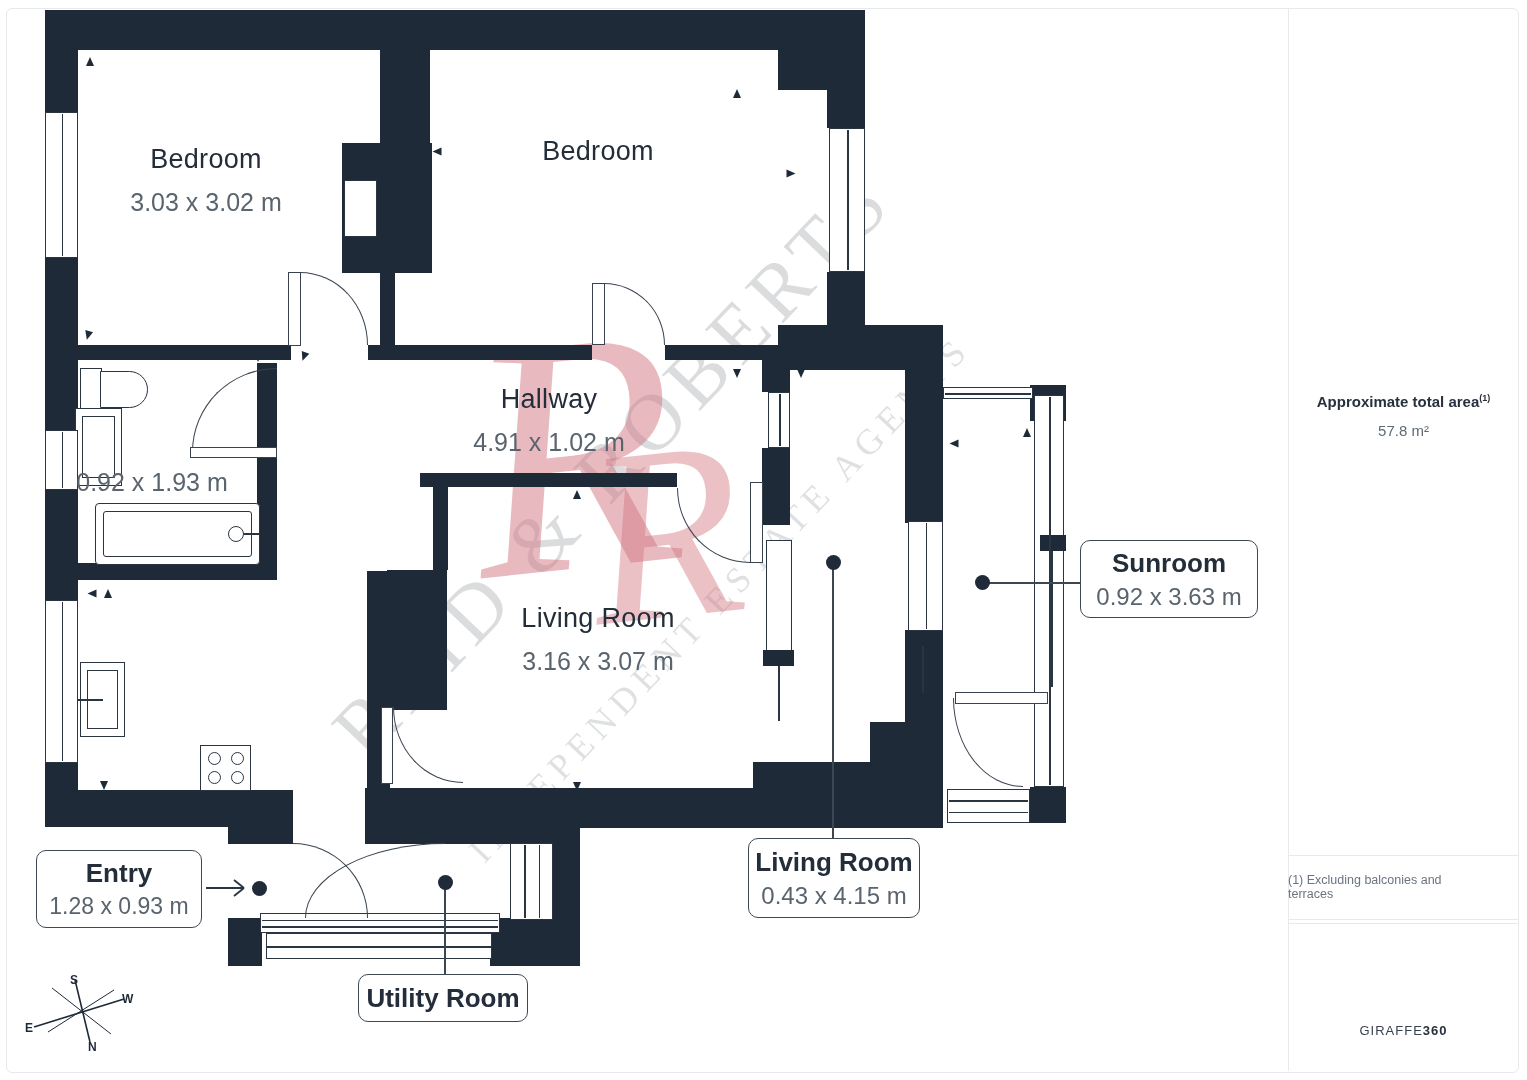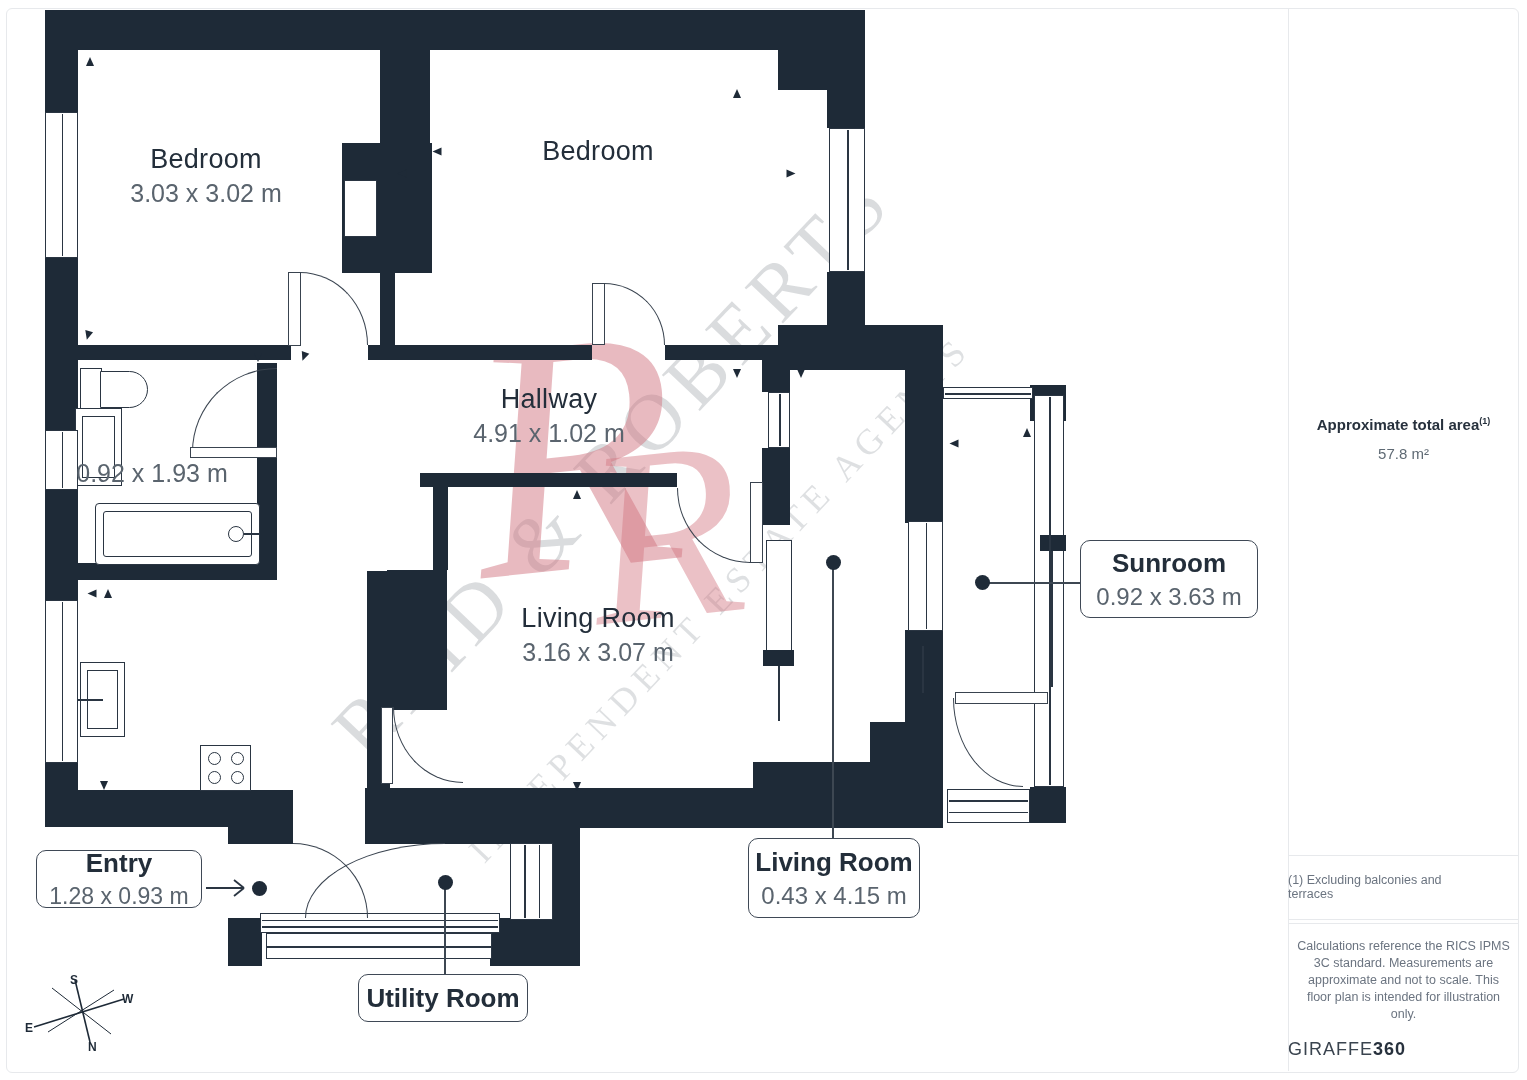--- a/index.html
+++ b/index.html
@@ -11,42 +11,42 @@
   .mline{position:absolute;background:#2a3542;z-index:5;}
   .arc{position:absolute;box-sizing:border-box;z-index:4;border:0 solid #39434f;background:transparent;}
   .leaf{position:absolute;background:#fff;border:1.5px solid #39434f;box-sizing:border-box;z-index:5;}
   .arrow{position:absolute;width:0;height:0;border-left:4.5px solid transparent;border-right:4.5px solid transparent;border-bottom:9px solid #1e2a37;z-index:6;}
   .dot{position:absolute;width:15px;height:15px;border-radius:50%;background:#1f2b38;z-index:8;}
   .lline{position:absolute;background:#3d4752;z-index:7;}
   .fix{position:absolute;box-sizing:border-box;border:1.5px solid #2a3542;background:#fff;z-index:4;}
   .fix-dark{position:absolute;background:#1e2a37;z-index:5;}
   .room-label{position:absolute;width:240px;text-align:center;z-index:9;}
   .room-label .rname{font-size:27px;font-weight:400;color:#232e3a;letter-spacing:.3px;}
-  .room-label .rdims{font-size:25px;color:#5a646e;margin-top:4px;}
+  .room-label .rdims{font-size:25px;color:#5a646e;margin-top:13px;}
   .callout{position:absolute;background:#fff;border:1.6px solid #3f4956;border-radius:10px;display:flex;flex-direction:column;align-items:center;justify-content:center;z-index:9;box-sizing:border-box;}
   .callout .rname{font-size:26px;font-weight:700;color:#232e3a;}
   .callout .rdims{font-size:24px;color:#5a646e;margin-top:4px;}
   
   .wm{position:absolute;z-index:1;white-space:nowrap;font-family:"Liberation Serif",serif;}
   #wm1{left:378px;top:688px;height:84px;line-height:84px;font-size:80px;letter-spacing:9px;color:rgba(35,48,62,.17);transform:rotate(-46.5deg);transform-origin:0 100%;}
   #wm2{left:490px;top:830px;height:40px;line-height:40px;font-size:36px;letter-spacing:7px;color:rgba(35,48,62,.15);transform:rotate(-46.5deg);transform-origin:0 100%;}
   #wm-mono{left:450px;top:270px;z-index:1;transform:rotate(-6deg);}
   #wm-mono .m1{position:absolute;left:0;top:0;font-size:340px;font-style:italic;color:rgba(210,118,129,.5);font-family:"Liberation Serif",serif;}
   #wm-mono .m2{position:absolute;left:110px;top:140px;font-size:250px;font-style:italic;color:rgba(210,118,129,.45);font-family:"Liberation Serif",serif;}
   
   #panel{position:absolute;left:1288px;top:8px;width:231px;height:1063px;z-index:10;}
   #panel .divider{position:absolute;left:0;top:0;width:1px;height:1063px;background:#e7e9ec;}
   .hline{position:absolute;background:#e7e9ec;height:1px;left:0;width:231px;}
-  #area-block{position:absolute;left:0;top:408px;width:231px;text-align:center;}
+  #area-block{position:absolute;left:0;top:385px;width:231px;text-align:center;}
   #area-title{font-size:15px;font-weight:700;color:#27313d;}
   #area-title sup{font-size:9px;}
   #area-value{font-size:15px;color:#5f6a74;margin-top:12px;}
   #footnote{position:absolute;left:0;top:847px;width:189px;height:64px;display:flex;align-items:center;justify-content:center;font-size:12.5px;color:#6b7480;}
   #disclaimer{position:absolute;left:8px;top:930px;width:215px;text-align:center;font-size:12.5px;line-height:17px;color:#6b7480;}
-  #brand{position:absolute;left:0;top:1015px;width:231px;font-size:18px;color:#3a444f;letter-spacing:1px;margin-top:16px;}
+  #brand{position:absolute;left:0;top:1015px;width:231px;text-align:center;font-size:13px;color:#3a444f;letter-spacing:1px;}
   #brand .b{font-weight:700;color:#27313d;}
   
   #compass{position:absolute;left:22px;top:972px;z-index:9;}
   #compass text{font-family:"Liberation Sans",sans-serif;font-size:12px;font-weight:700;fill:#1e2a37;}
   #compass line{stroke:#1e2a37;}
 </style>
 </head>
 <body>
 
 <div id="canvas-border"></div>
@@ -104,21 +104,21 @@
   </div>
   <div class="room-label" style="left:478px;top:603px;">
     <div class="rname">Living Room</div>
     <div class="rdims">3.16 x 3.07 m</div>
   </div>
 
   <div class="callout" style="left:1080px;top:540px;width:178px;height:78px;">
     <div class="rname">Sunroom</div>
     <div class="rdims">0.92 x 3.63 m</div>
   </div>
-  <div class="callout" style="left:36px;top:850px;width:166px;height:58px;">
+  <div class="callout" style="left:36px;top:850px;width:166px;height:78px;">
     <div class="rname">Entry</div>
     <div class="rdims" style="font-size:23px;">1.28 x 0.93 m</div>
   </div>
   <div class="callout" style="left:748px;top:838px;width:172px;height:80px;">
     <div class="rname">Living Room</div>
     <div class="rdims">0.43 x 4.15 m</div>
   </div>
   <div class="callout" style="left:358px;top:974px;width:170px;height:48px;">
     <div class="rname">Utility Room</div>
   </div>
@@ -245,15 +245,14 @@
 <div id="panel">
   <div class="divider"></div>
   <div id="area-block">
     <div id="area-title"><span>Approximate total area</span><sup>(1)</sup></div>
     <div id="area-value">57.8 m²</div>
   </div>
   <div class="hline" style="top:847px;"></div>
   <div id="footnote">(1) Excluding balconies and terraces</div>
   <div class="hline" style="top:911px;"></div>
   <div class="hline" style="top:915px;"></div>
-  <div id="disclaimer">Calculations reference the RICS IPMS 3C standard. Measurements are approximate and not to scale. This floor plan is intended for illustration only.</div>
   <div id="brand"><span>GIRAFFE</span><span class="b">360</span></div>
 </div>
 
 </body></html>

